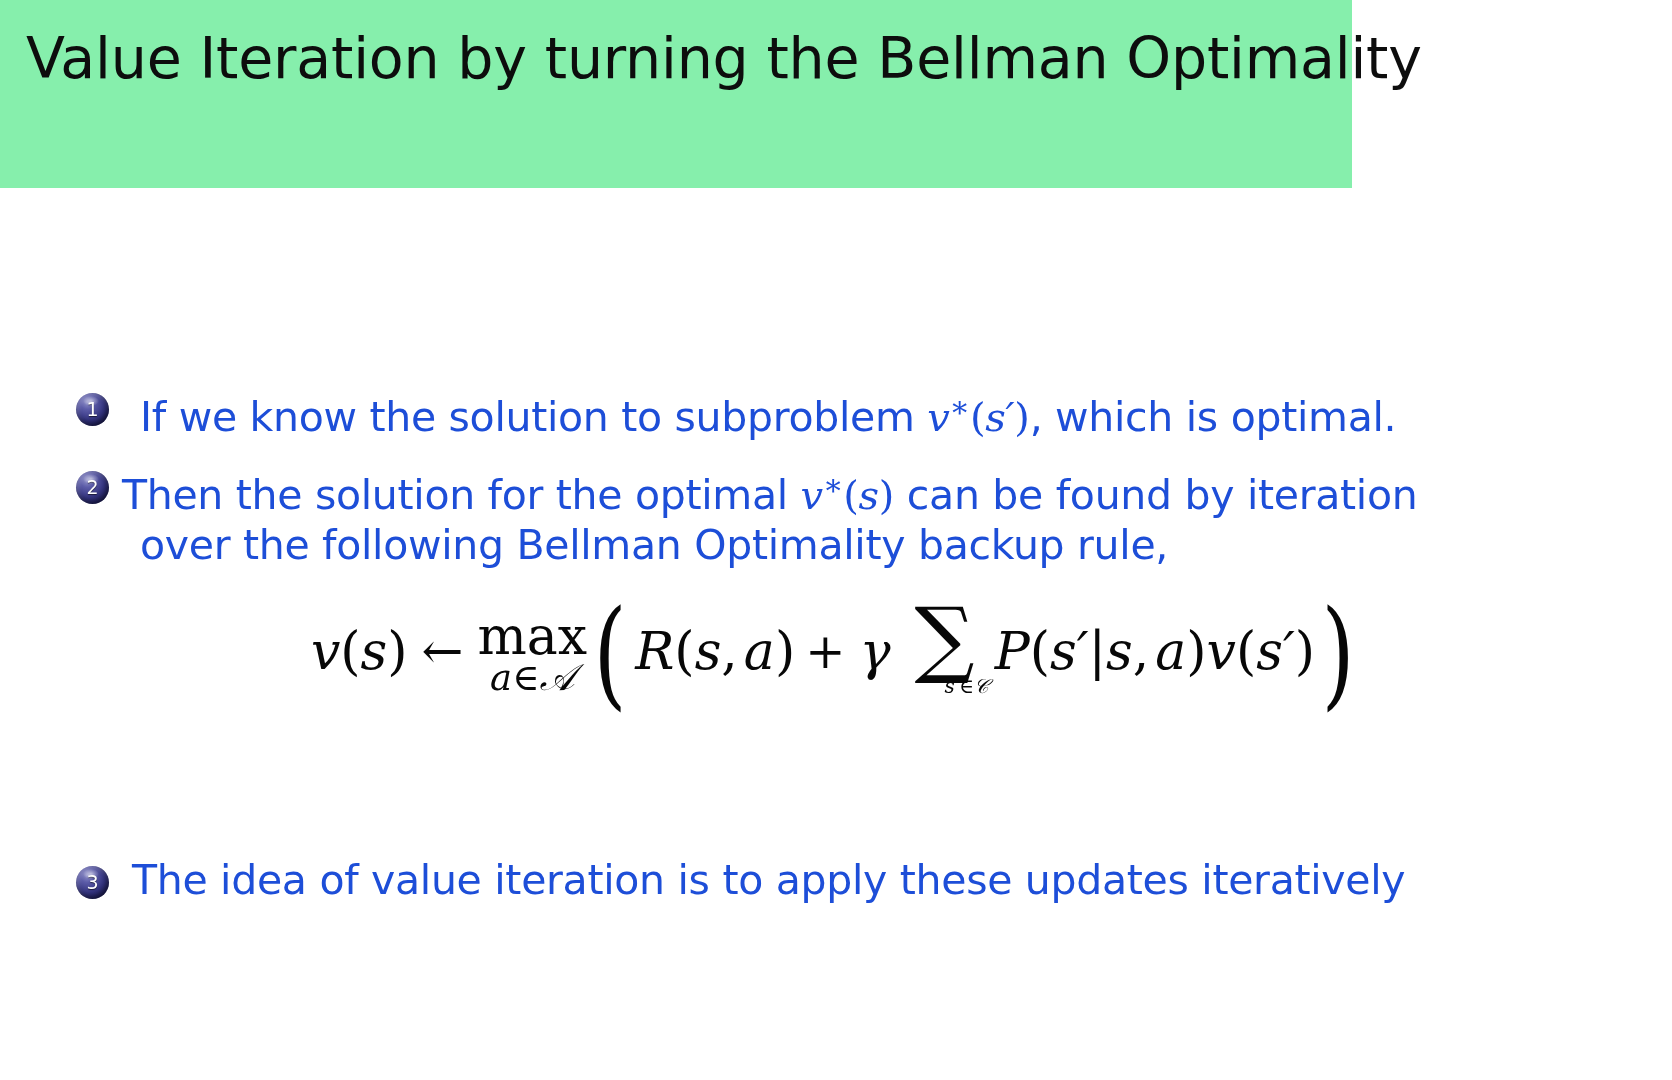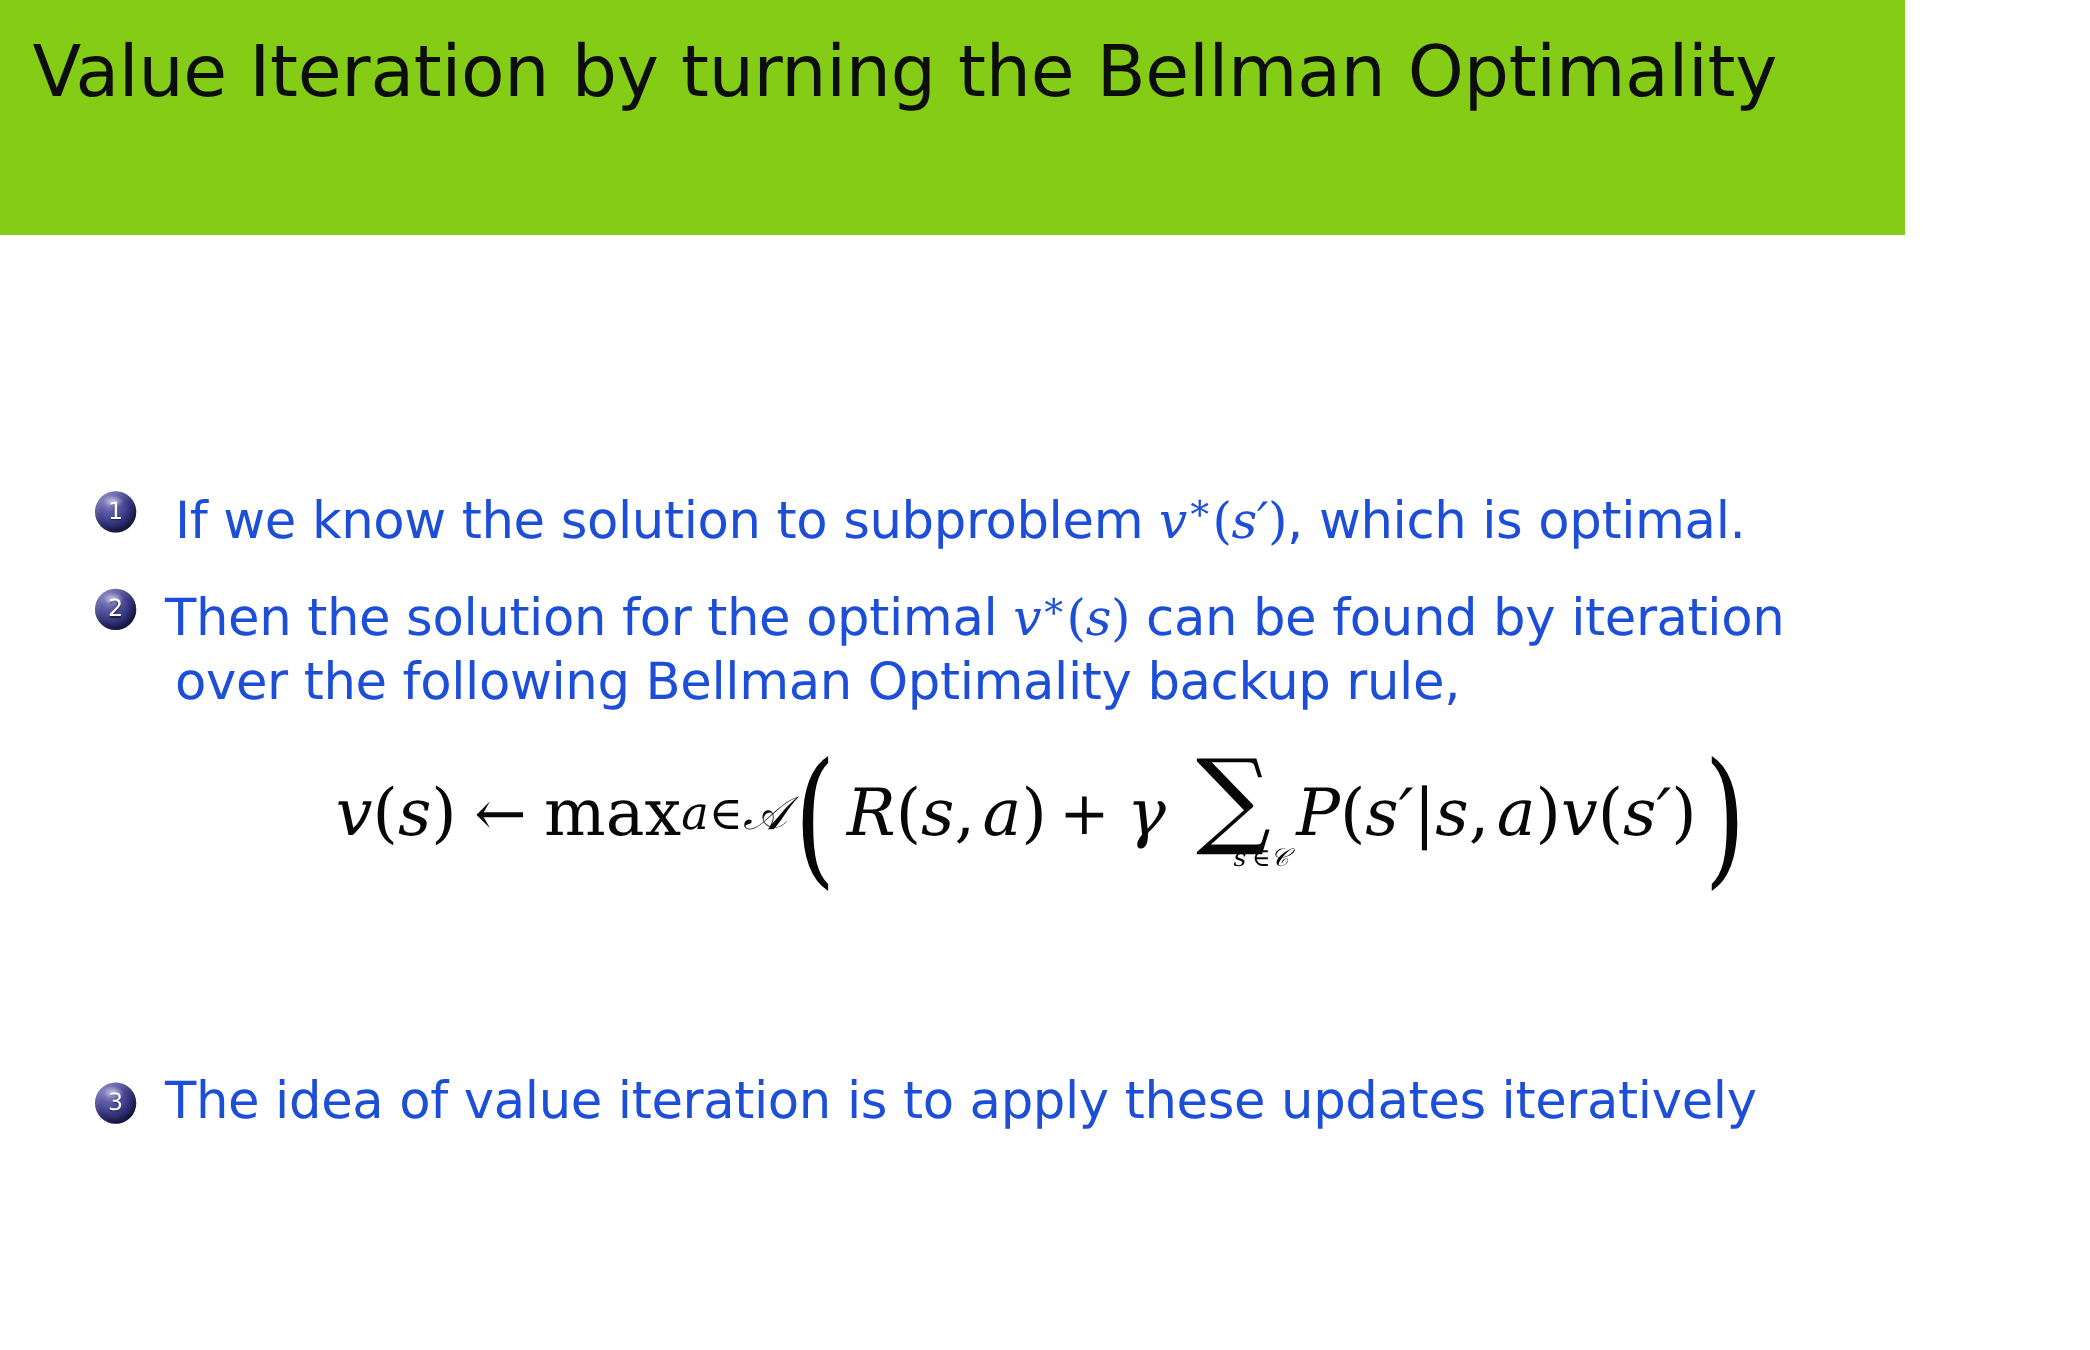--- a/index.html
+++ b/index.html
@@ -13,23 +13,23 @@
     font-family: "DejaVu Sans", sans-serif;
     overflow: hidden;
     position: relative;
   }
 
   
   #title-band {
     position: absolute;
     left: 0;
     top: 0;
-    width: 1524px;
+    width: 1352px;
     height: 188px;
-    background: #84cc16;
+    background: #86efac;
     box-sizing: border-box;
     padding: 16px 0 0 26px;
   }
   #title-band .title-line {
     font-family: "DejaVu Sans", sans-serif;
     font-size: 57px;
     line-height: 84px;
     color: #0d0d0d;
     letter-spacing: -0.2px;
     white-space: nowrap;
@@ -156,21 +156,21 @@
     line-height: 0;
     font-weight: 300;
     position: relative;
     top: 2px;
     transform: scaleX(0.72);
     display: inline-block;
     color: #070707;
   }
   .opstack {
     display: inline-flex;
-    flex-direction: row;
+    flex-direction: column;
     align-items: center;
     justify-content: flex-end;
     position: relative;
   }
   .opstack .op-main {
     font-family: "DejaVu Serif", serif;
     font-style: normal;
     font-size: 52px;
     line-height: 54px;
   }
@@ -229,21 +229,21 @@
 
   <div class="enum-item" style="left:0;top:0;">
     <div class="bullet-sphere" style="left:76px;top:205px;">1</div>
     <div class="enum-text" style="left:140px;top:186px;">
       <span>If we know the solution to subproblem </span><span class="mi">v</span><span class="sup-star">∗</span><span class="mrm" style="font-size:40px;">(</span><span class="mi">s</span><span class="prime">′</span><span class="mrm" style="font-size:40px;">)</span><span>, which is optimal.</span>
     </div>
   </div>
 
   <div class="enum-item" style="left:0;top:0;">
     <div class="bullet-sphere" style="left:76px;top:283px;">2</div>
-    <div class="enum-text" style="left:132px;top:264px;">
+    <div class="enum-text" style="left:122px;top:264px;">
       <span>Then the solution for the optimal </span><span class="mi">v</span><span class="sup-star">∗</span><span class="mrm" style="font-size:40px;">(</span><span class="mi">s</span><span class="mrm" style="font-size:40px;">)</span><span> can be found by iteration</span>
     </div>
     <div class="enum-text" style="left:140px;top:324px;">over the following Bellman Optimality backup rule,</div>
   </div>
 
   <div id="equation">
     <span class="eq-row">
       <span class="eqi">v</span>
         <span class="eqr">(</span>
         <span class="eqi">s</span>

